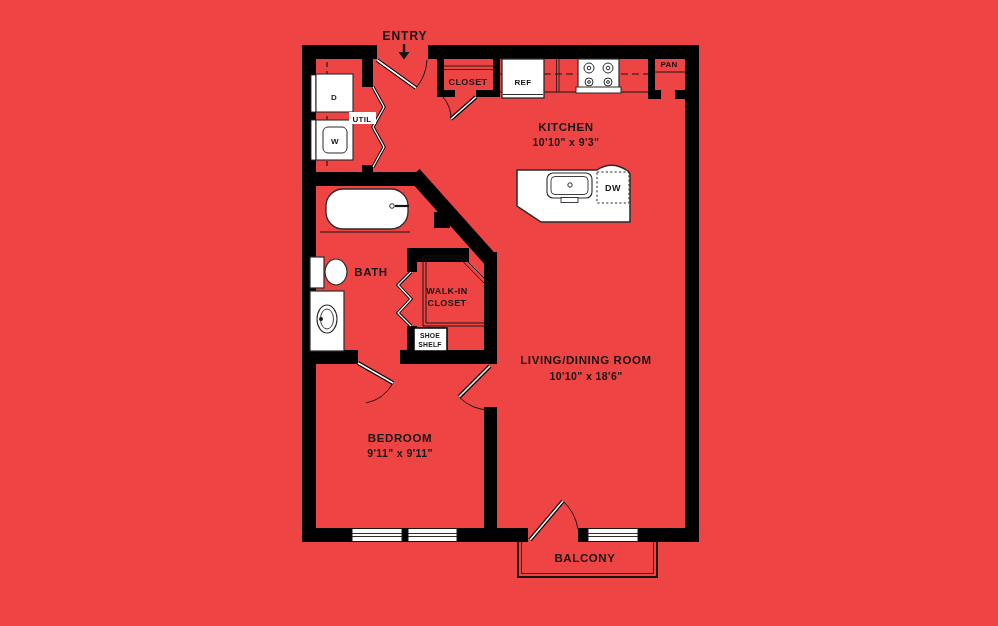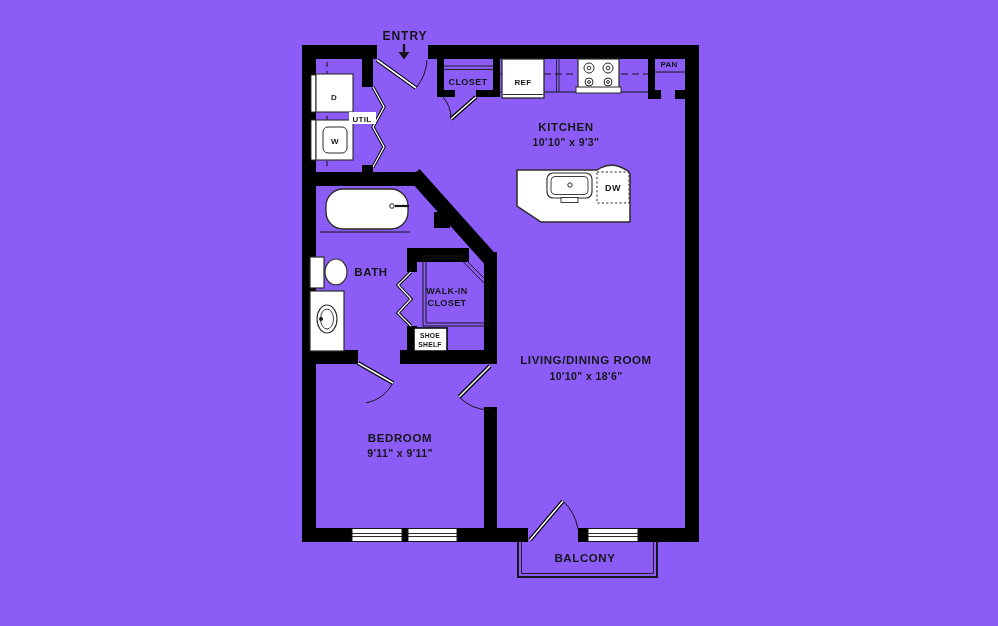--- a/index.html
+++ b/index.html
@@ -1,16 +1,16 @@
 <!DOCTYPE html>
 <html><head>
 <meta charset="utf-8">
 <style>
   html,body{margin:0;padding:0;background:#ffffff;}
-  .stage{position:relative;width:998px;height:626px;background:#8b5cf6;overflow:hidden;}
+  .stage{position:relative;width:998px;height:626px;background:#ef4444;overflow:hidden;}
   svg{display:block;}
   .wall{fill:#000000;stroke:none;}
   .thin{stroke:#161616;fill:none;}
   .fix{fill:#ffffff;stroke:#2a2a2a;}
   .lbl{font-family:"Liberation Sans","DejaVu Sans",sans-serif;font-weight:bold;fill:#161616;text-anchor:middle;}
   .lbl-xl{font-size:12px;letter-spacing:1px;}
   .lbl-lg{font-size:11.5px;letter-spacing:0.6px;}
   .lbl-md{font-size:10.5px;letter-spacing:0.4px;}
   .lbl-sm{font-size:9px;letter-spacing:0.4px;}
   .lbl-xs{font-size:8px;letter-spacing:0.3px;}

